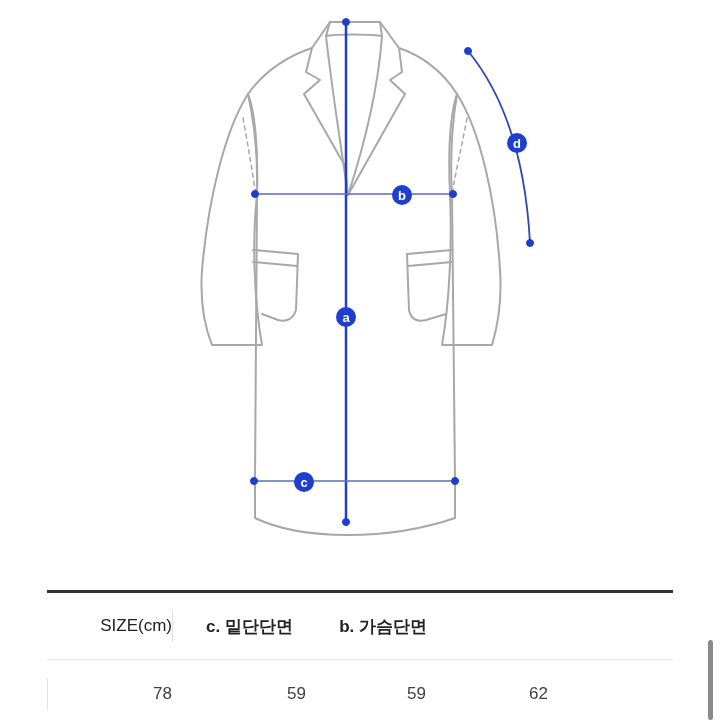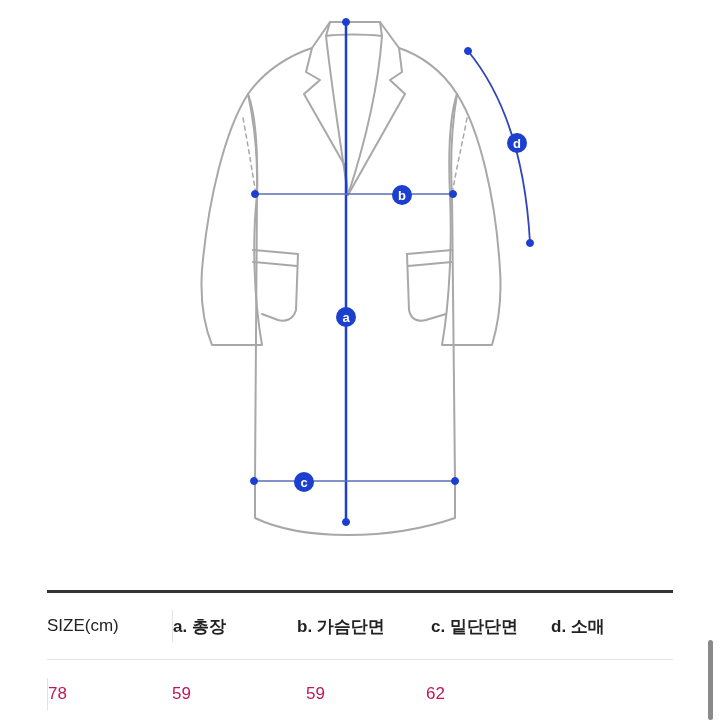--- a/index.html
+++ b/index.html
@@ -4,26 +4,26 @@
 <style>
   html, body { margin: 0; padding: 0; background: #ffffff; }
   body { width: 720px; height: 720px; position: relative; overflow: hidden;
          font-family: "Liberation Sans", "DejaVu Sans", sans-serif; color: #222; }
   .diagram { position: absolute; left: 0; top: 0; width: 720px; height: 560px; }
   .size-table { position: absolute; left: 47px; top: 590px; width: 626px; }
   .size-table .top-rule { height: 3px; background: #333; }
   .size-table .row { display: flex; align-items: center; position: relative; }
   .size-table .row.header { height: 66px; border-bottom: 1px solid #e4e4e4; }
   .size-table .row.data { height: 68px; }
-  .size-table .cell { text-align: left; font-size: 17px; }
+  .size-table .cell { text-align: right; font-size: 17px; }
   .size-table .cell.label { width: 125px; }
   .size-table .row.header .cell.label { font-weight: normal; color: #222; }
   .size-table .row.header .cell.col { font-weight: bold; color: #222; }
   .size-table .row.data .cell.label { font-weight: bold; }
-  .size-table .row.data .cell.col { color: #be185d; }
+  .size-table .row.data .cell.col { color: #404040; }
   .size-table .vdiv { width: 1px; height: 32px; background: #e2e2e2; }
   .size-table .cell.c1 { width: 124px; }
   .size-table .cell.c2 { width: 134px; }
   .size-table .cell.c3 { width: 120px; }
   .size-table .cell.c4 { width: 122px; }
   .scrollbar { position: absolute; left: 708px; top: 640px; width: 5px; height: 80px;
                background: #8a8a8a; border-radius: 3px; }
 </style>
 </head>
 <body>
@@ -93,24 +93,22 @@
       <text x="517" y="147.5" fill="#ffffff">d</text>
     </g>
   </g>
 </svg>
 
 <div class="size-table">
   <div class="top-rule"></div>
   <div class="row header">
     <div class="cell label">SIZE(cm)</div>
     <div class="vdiv"></div>
-    <div class="cell col c1">a. 총장</div>
+    <div class="cell col c3">c. 밑단단면</div>
     <div class="cell col c2">b. 가슴단면</div>
-    <div class="cell col c3">c. 밑단단면</div>
-    <div class="cell col c4">d. 소매</div>
   </div>
   <div class="row data">
     <div class="vdiv"></div>
     <div class="cell col c1">78</div>
     <div class="cell col c2">59</div>
     <div class="cell col c3">59</div>
     <div class="cell col c4">62</div>
   </div>
 </div>
 

